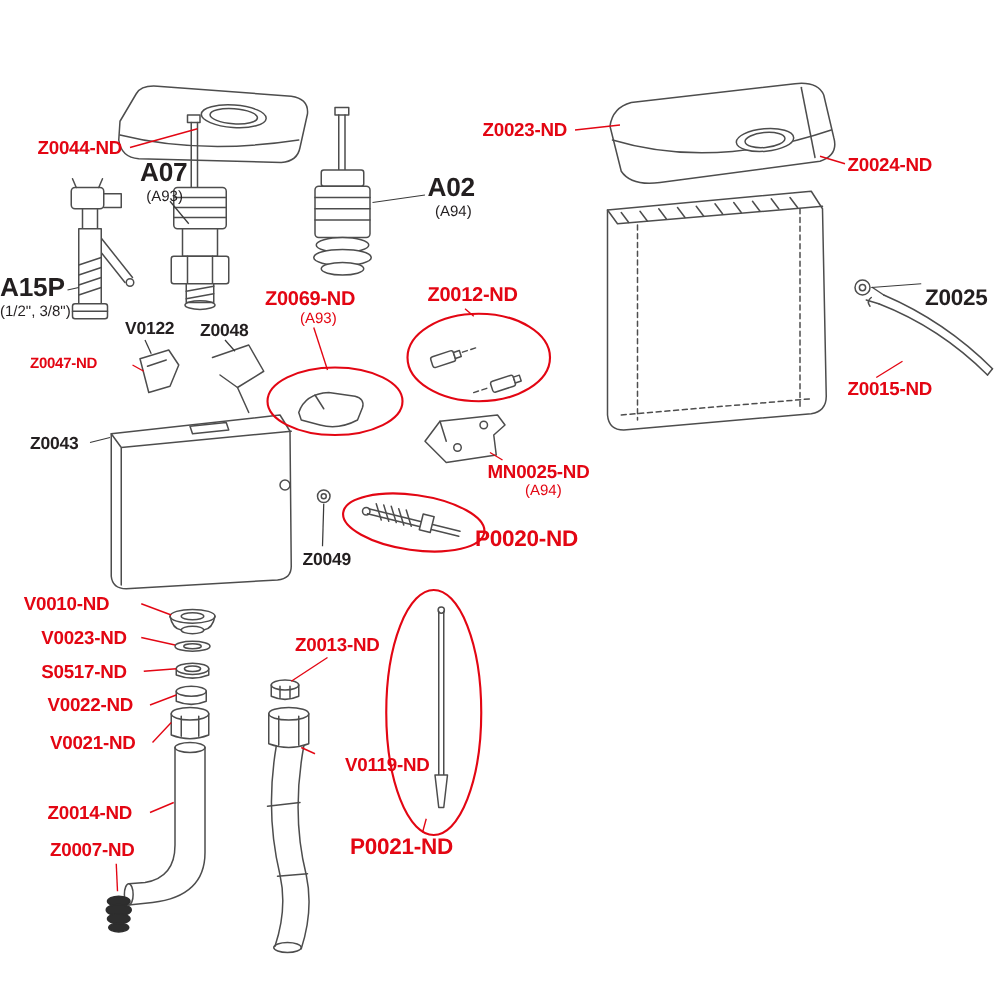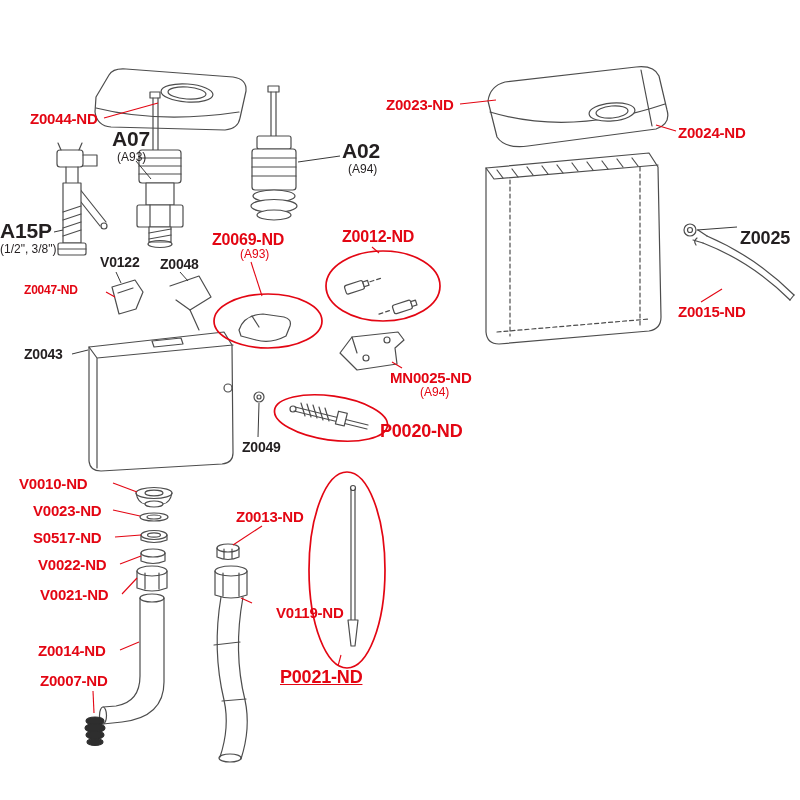--- a/index.html
+++ b/index.html
@@ -269,20 +269,20 @@
       <div class="lbl blk" style="left: 242px; top: 440px; font-size: 14px;"><span>Z0049</span></div>
       <div class="lbl red" style="left: 19px; top: 476px; font-size: 15px;"><span>V0010-ND</span></div>
       <div class="lbl red" style="left: 33px; top: 503px; font-size: 15px;"><span>V0023-ND</span></div>
       <div class="lbl red" style="left: 33px; top: 530px; font-size: 15px;"><span>S0517-ND</span></div>
       <div class="lbl red" style="left: 38px; top: 557px; font-size: 15px;"><span>V0022-ND</span></div>
       <div class="lbl red" style="left: 40px; top: 587px; font-size: 15px;"><span>V0021-ND</span></div>
       <div class="lbl red" style="left: 236px; top: 509px; font-size: 15px;"><span>Z0013-ND</span></div>
       <div class="lbl red" style="left: 240px; top: 605px; font-size: 15px; margin-left: 36px;"><span>V0119-ND</span></div>
       <div class="lbl red" style="left: 38px; top: 643px; font-size: 15px;"><span>Z0014-ND</span></div>
       <div class="lbl red" style="left: 40px; top: 673px; font-size: 15px;"><span>Z0007-ND</span></div>
-      <div class="lbl red" style="left: 280px; top: 668px; font-size: 18px; text-decoration: underline;"><span>P0021-ND</span></div>
+      <div class="lbl red" style="left: 280px; top: 668px; font-size: 18px;"><span>P0021-ND</span></div>
       <div class="lbl red" style="left: 386px; top: 97px; font-size: 15px;"><span>Z0023-ND</span></div>
       <div class="lbl red" style="left: 678px; top: 125px; font-size: 15px;"><span>Z0024-ND</span></div>
       <div class="lbl blk" style="left: 740px; top: 229px; font-size: 18px;"><span>Z0025</span></div>
       <div class="lbl red" style="left: 678px; top: 304px; font-size: 15px;"><span>Z0015-ND</span></div>
     </div>
 
 </div>
 
 </body></html>

